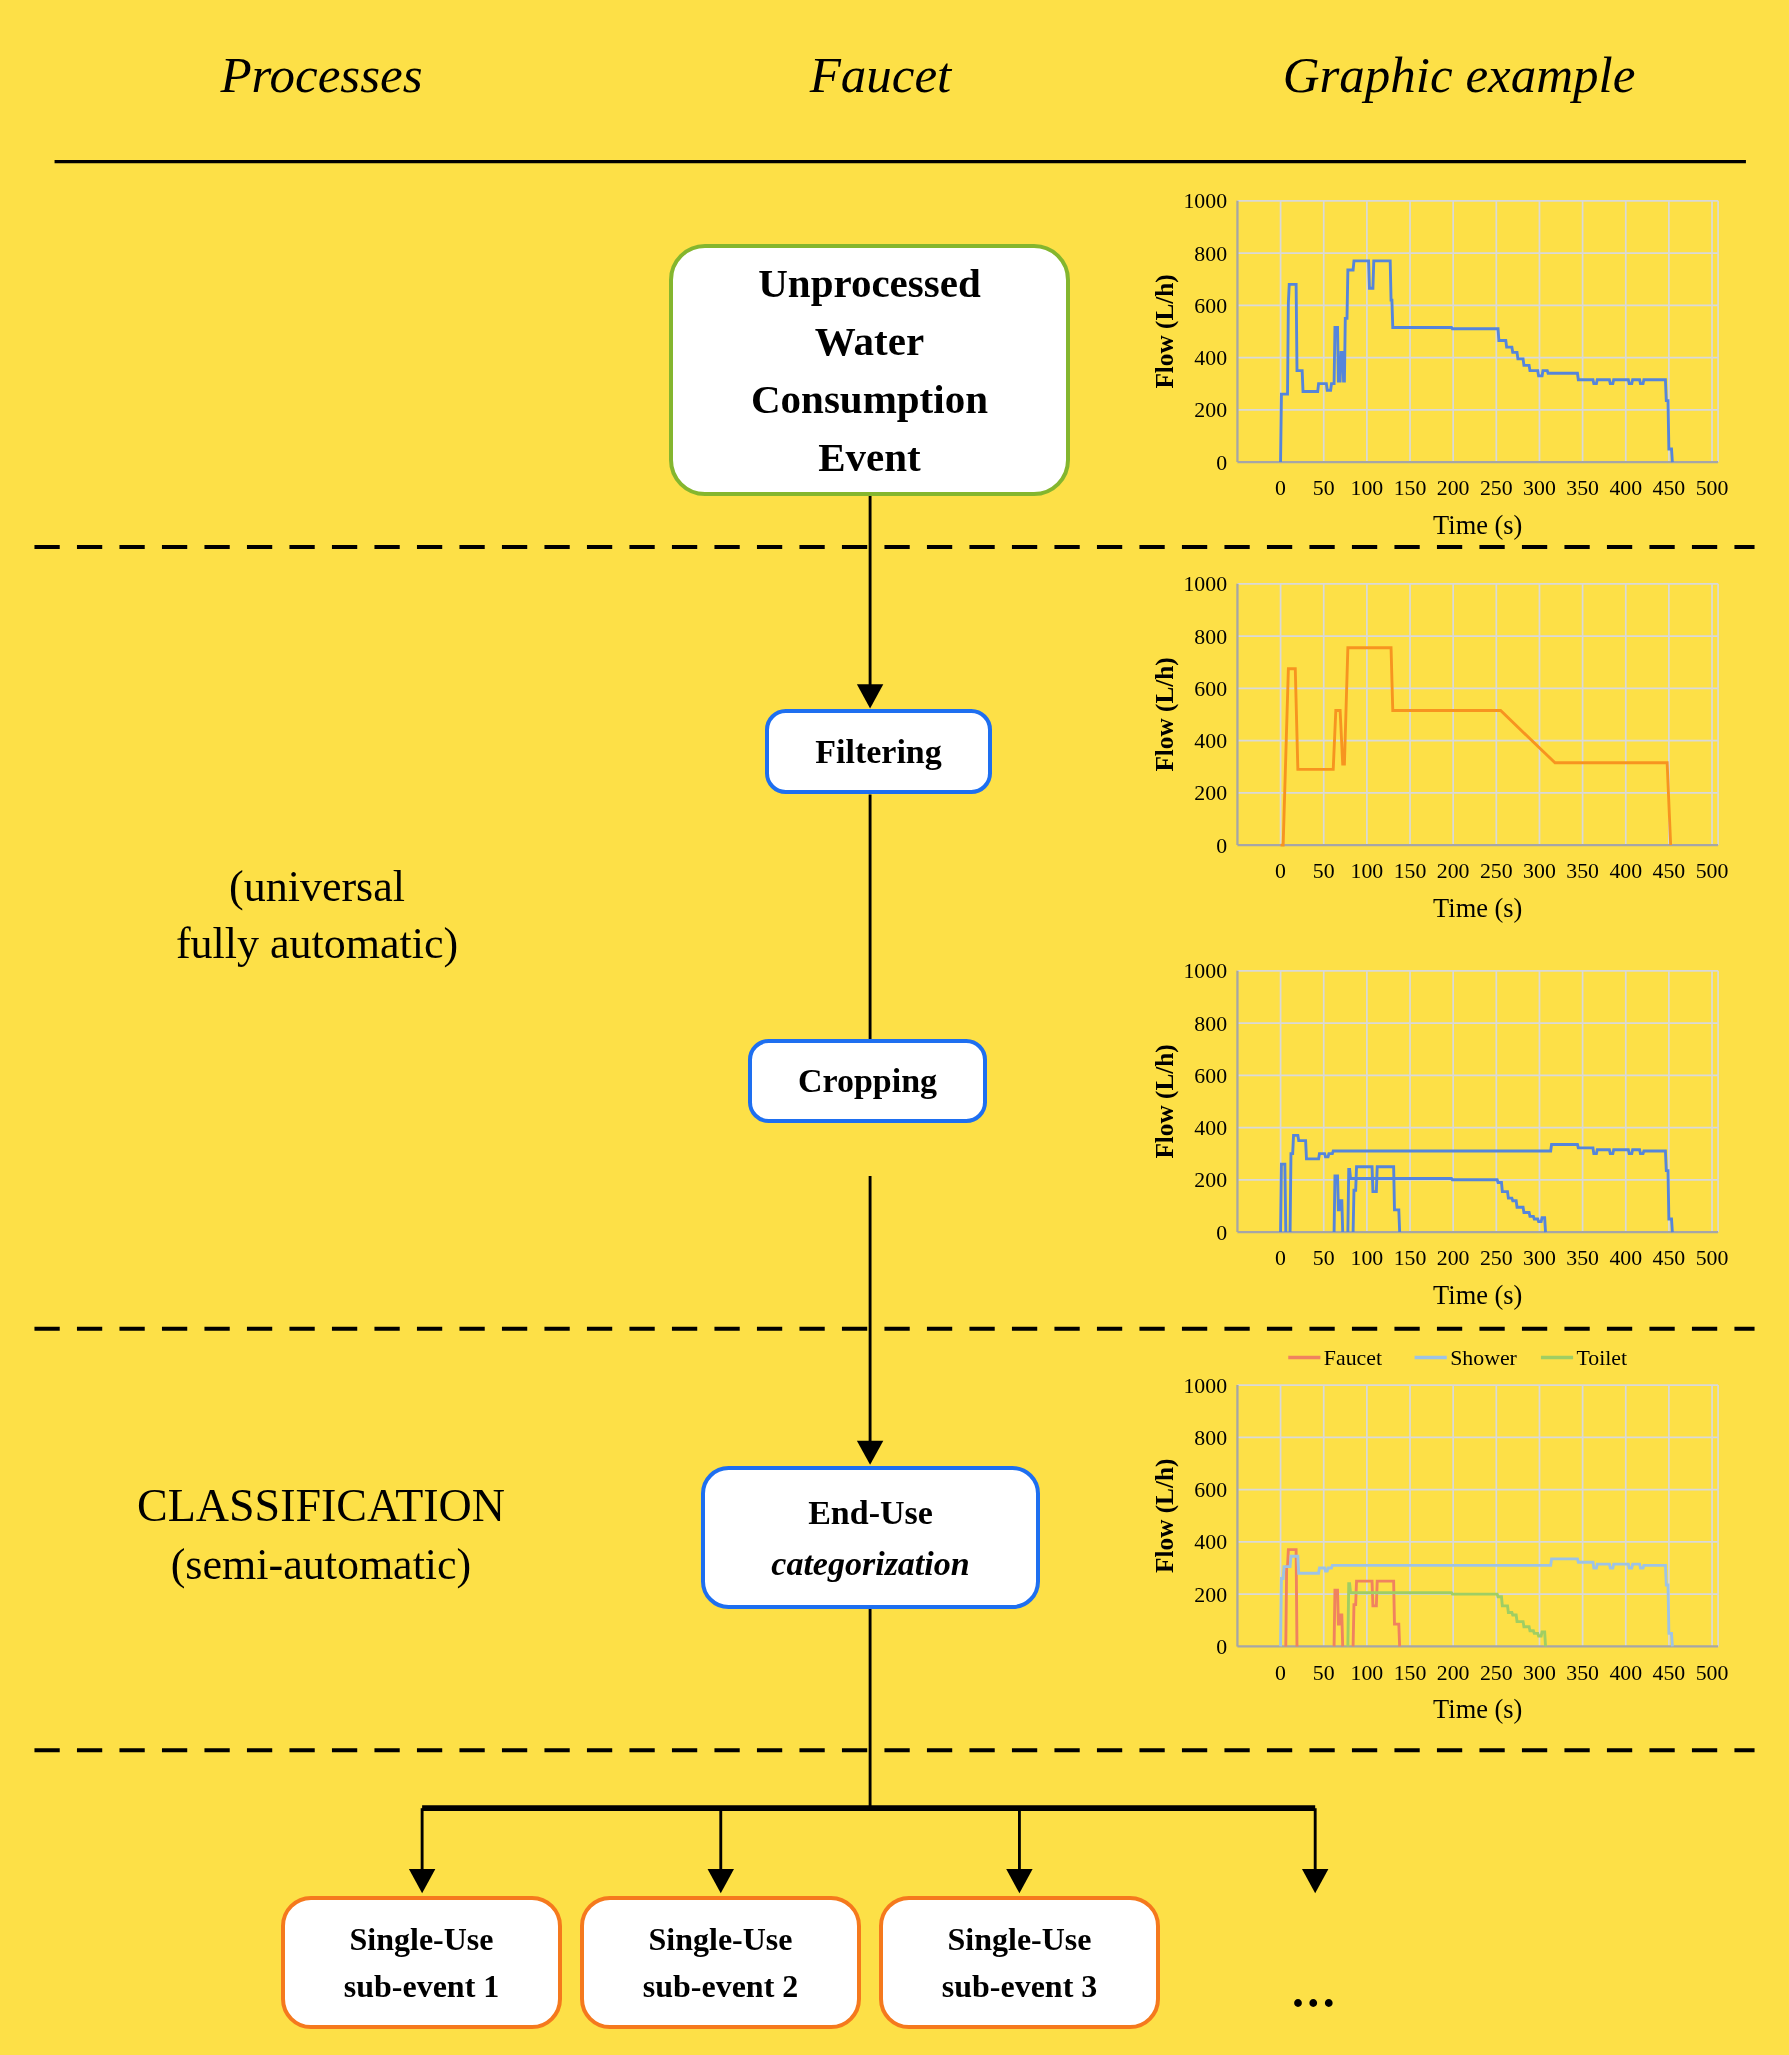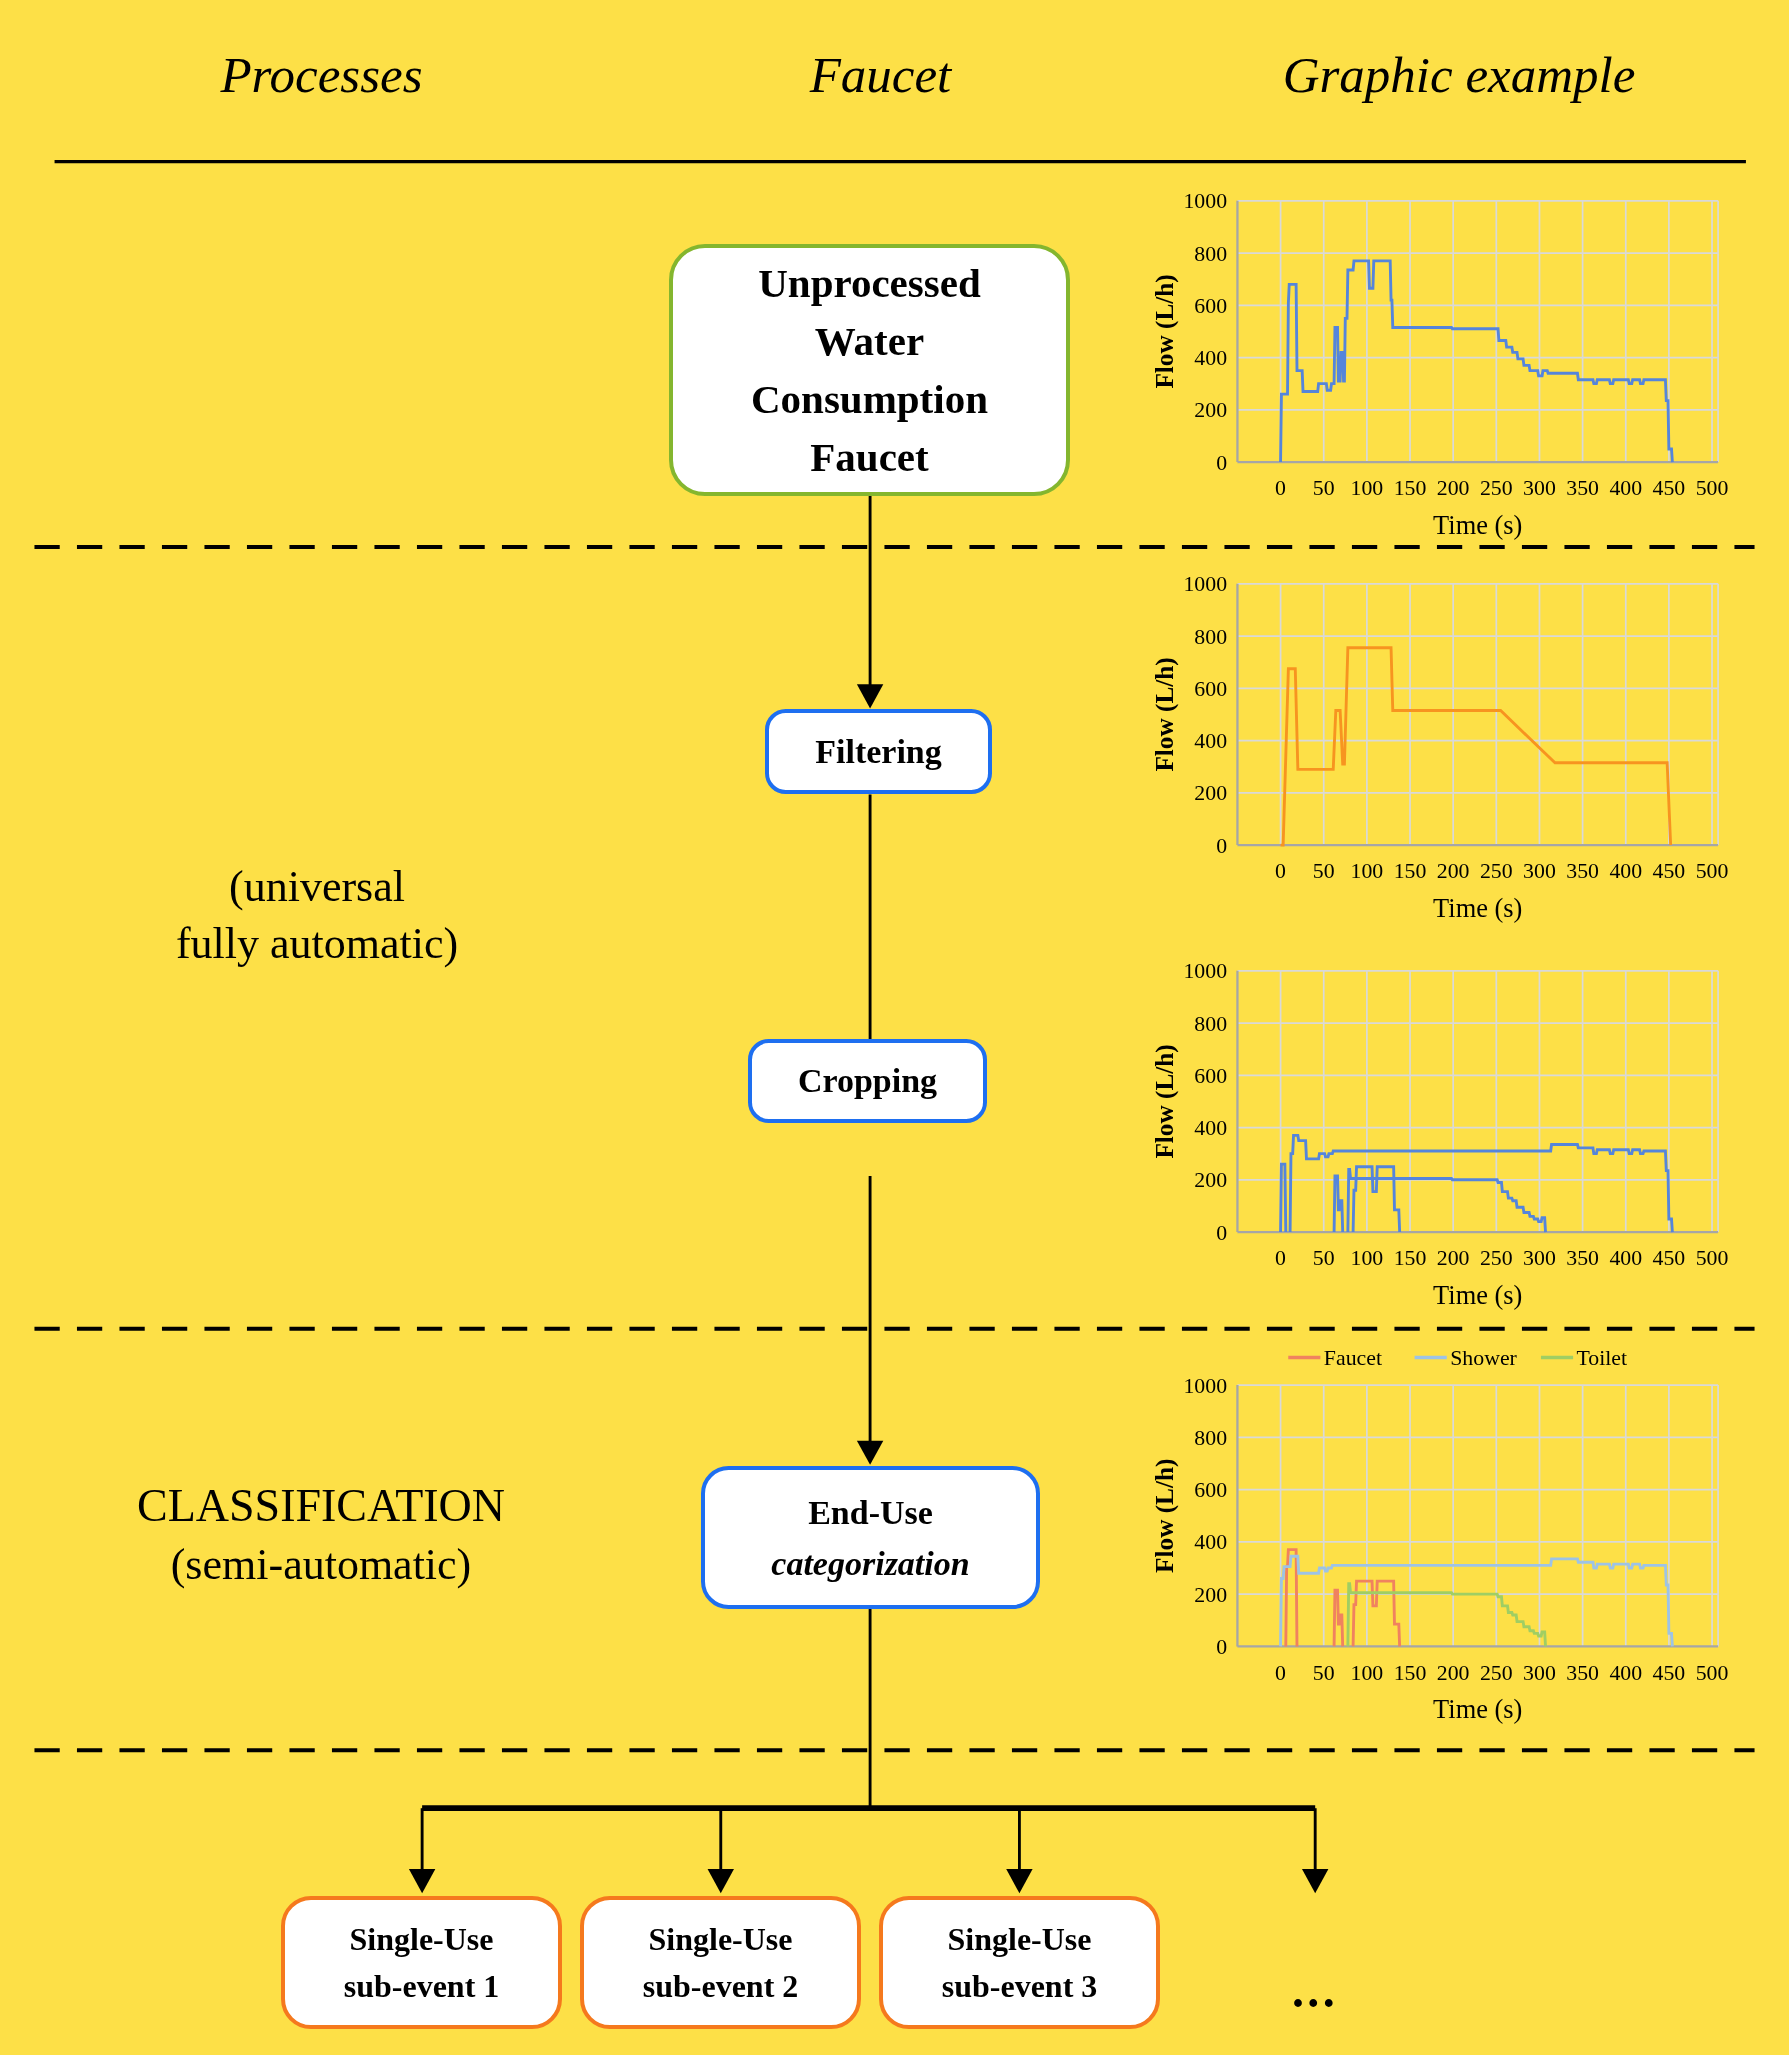--- a/index.html
+++ b/index.html
@@ -83,21 +83,21 @@
 fully automatic)</div>
   </div>
   <div class="section-label" style="left:38px;top:1476px;width:566px;">
     <div>CLASSIFICATION</div>
     <div class="sub">(semi-automatic)</div>
   </div>
 
   <div class="box box-green" style="left:669px;top:244px;width:401px;height:252px;">Unprocessed
 Water
 Consumption
-Faucet</div>
+Event</div>
 
   <div class="box box-blue" style="left:765px;top:709px;width:227px;height:85px;">Filtering</div>
 
   <div class="box box-blue" style="left:748px;top:1039px;width:239px;height:84px;">Cropping</div>
 
   <div class="box box-blue" style="left:701px;top:1466px;width:339px;height:143px;border-radius:27.6px;line-height:1.5;">
     <span>End-Use</span>
     <span class="it">categorization</span>
   </div>
 

